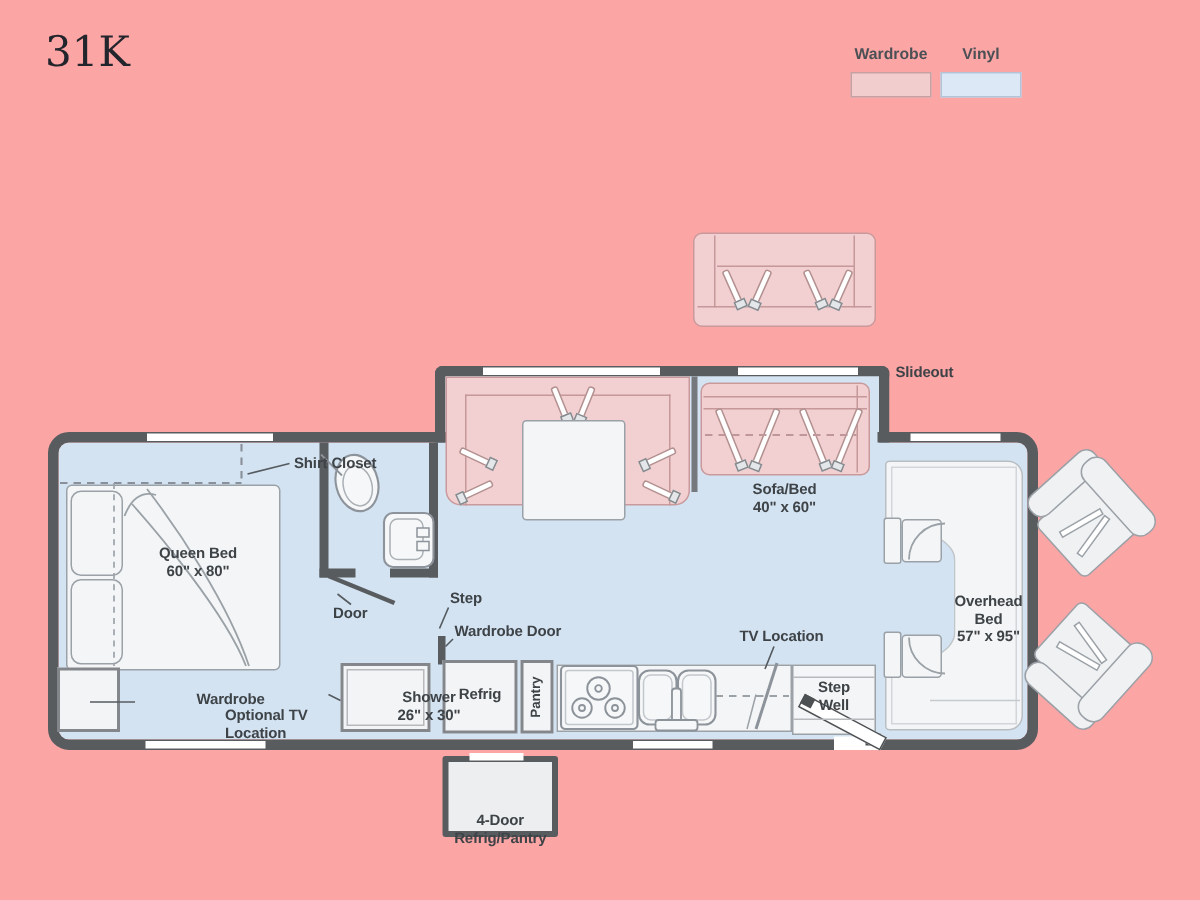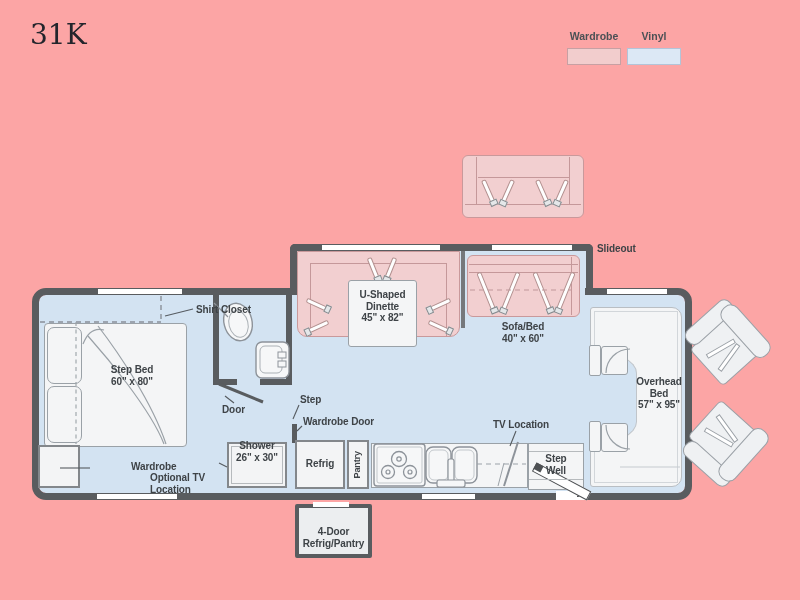--- a/index.html
+++ b/index.html
@@ -89,67 +89,62 @@
 
   <div class="pink" style="left:297px;top:251px;width:163px;height:86px;border-radius:0 0 10px 10px;"></div>
   <div class="abs" style="left:310px;top:263px;width:137px;height:74px;border:1px solid #c5989a;border-bottom:none;z-index:4;"></div>
   <div class="belt" style="left:371px;top:257px;height:24px;transform:rotate(-22deg);"></div>
   <div class="belt" style="left:388px;top:257px;height:24px;transform:rotate(22deg);"></div>
   <div class="belt" style="left:315px;top:293px;height:24px;transform:rotate(-65deg);"></div>
   <div class="belt" style="left:315px;top:315px;height:24px;transform:rotate(65deg);"></div>
   <div class="belt" style="left:437px;top:293px;height:24px;transform:rotate(65deg);"></div>
   <div class="belt" style="left:437px;top:315px;height:24px;transform:rotate(-65deg);"></div>
   <div class="lbox" style="left:348px;top:280px;width:69px;height:67px;border-radius:3px;z-index:5;"></div>
-  <div class="lbl ctr" style="left:348px;top:289px;width:69px;z-index:6;">
-    <span>U-Shaped</span>
-    <span>Dinette</span>
-    <span>45" x 82"</span>
-  </div>
   <div class="wall" style="left:461px;top:251px;width:4px;height:77px;background:#75787c;"></div>
 
   <div class="pink" style="left:467px;top:255px;width:113px;height:62px;border-radius:6px;"></div>
   <div class="pline" style="left:469px;top:264px;width:109px;height:1px;"></div>
   <div class="pline" style="left:469px;top:272px;width:109px;height:1px;"></div>
   <div class="pline" style="left:571px;top:257px;width:1px;height:58px;"></div>
   <div class="belt" style="left:484px;top:271px;height:42px;transform:rotate(-22deg);"></div>
   <div class="belt" style="left:508px;top:271px;height:42px;transform:rotate(22deg);"></div>
   <div class="belt" style="left:540px;top:271px;height:42px;transform:rotate(-22deg);"></div>
   <div class="belt" style="left:563px;top:271px;height:42px;transform:rotate(22deg);"></div>
   <div class="lbl ctr" style="left:483px;top:321px;width:80px;">
     <span>Sofa/Bed</span>
     <span>40" x 60"</span>
   </div>
 
   <div class="lbl" style="left:196px;top:304px;">Shirt Closet</div>
   <div class="lbox" style="left:44px;top:323px;width:143px;height:124px;border-radius:4px;"></div>
   <div class="lbox" style="left:47px;top:327px;width:35px;height:57px;border-radius:7px;"></div>
   <div class="lbox" style="left:47px;top:386px;width:35px;height:57px;border-radius:7px;"></div>
   <div class="lbl ctr" style="left:84px;top:364px;width:96px;">
-    <span>Step Bed</span>
+    <span>Queen Bed</span>
     <span>60" x 80"</span>
   </div>
   <div class="wbox" style="left:38px;top:445px;width:42px;height:43px;"></div>
   <div class="lbl" style="left:92px;top:461px;margin-left:39px;">Wardrobe</div>
 
   <div class="wall" style="left:213px;top:295px;width:6px;height:90px;"></div>
   <div class="wall" style="left:286px;top:295px;width:6px;height:90px;"></div>
   <div class="wall" style="left:213px;top:379px;width:24px;height:6px;"></div>
   <div class="wall" style="left:260px;top:379px;width:32px;height:6px;"></div>
   <div class="lbl" style="left:222px;top:404px;">Door</div>
   <div class="lbl" style="left:300px;top:394px;">Step</div>
   <div class="wall" style="left:292px;top:424px;width:5px;height:19px;"></div>
   <div class="lbl" style="left:303px;top:416px;">Wardrobe Door</div>
 
   <div class="lbl ctr" style="left:150px;top:472px;width:68px;text-align:left;">
     <span>Optional TV</span>
     <span>Location</span>
   </div>
   <div class="wbox" style="left:227px;top:442px;width:60px;height:46px;"></div>
   <div class="abs" style="left:231px;top:446px;width:52px;height:38px;border:1px solid #b6babd;z-index:5;"></div>
-  <div class="lbl ctr" style="left:227px;top:440px;width:60px;z-index:6;">
+  <div class="lbl ctr" style="left:227px;top:460px;width:60px;z-index:6;padding-left:29px;">
     <span>Shower</span>
     <span>26" x 30"</span>
   </div>
   <div class="wbox" style="left:295px;top:440px;width:50px;height:49px;"></div>
   <div class="lbl ctr" style="left:295px;top:458px;width:50px;z-index:6;">Refrig</div>
   <div class="wbox" style="left:347px;top:440px;width:22px;height:49px;"></div>
   <div class="lbl vertlbl" style="left:347px;top:440px;width:22px;height:49px;font-size:9px;">
     <span>Pantry</span>
   </div>
   <div class="lbox" style="left:371px;top:443px;width:157px;height:45px;z-index:3;"></div>
@@ -159,33 +154,33 @@
   <div class="abs" style="left:529px;top:479px;width:54px;height:1px;background:#b6babd;z-index:5;"></div>
   <div class="lbl ctr" style="left:528px;top:453px;width:56px;z-index:6;">
     <span>Step</span>
     <span>Well</span>
   </div>
   <div class="wall" style="left:577px;top:489px;width:10px;height:8px;background:#4e5154;"></div>
   <div class="door-leaf"></div>
 
   <div class="abs" style="left:295px;top:504px;width:77px;height:54px;background:#eceef0;border:4px solid #595c5f;border-radius:2px;z-index:4;"></div>
   <div class="win" style="left:313px;top:502px;width:36px;height:5px;z-index:5;"></div>
-  <div class="lbl ctr" style="left:295px;top:526px;width:77px;z-index:6;">
+  <div class="lbl ctr" style="left:295px;top:542px;width:77px;z-index:6;">
     <span>4-Door</span>
     <span>Refrig/Pantry</span>
   </div>
 
   <div class="lbox" style="left:590px;top:307px;width:92px;height:180px;border:1.2px solid #b9bec3;border-radius:3px 10px 10px 3px;z-index:3;"></div>
   <div class="abs" style="left:594px;top:311px;width:84px;height:172px;border:1px solid #d2d6da;z-index:3;"></div>
   <div class="notch"></div>
   <div class="lbox" style="left:589px;top:345px;width:12px;height:31px;border-radius:2px;z-index:5;"></div>
   <div class="lbox" style="left:601px;top:346px;width:27px;height:29px;border-radius:3px;z-index:5;"></div>
   <div class="lbox" style="left:589px;top:421px;width:12px;height:31px;border-radius:2px;z-index:5;"></div>
   <div class="lbox" style="left:601px;top:423px;width:27px;height:29px;border-radius:3px;z-index:5;"></div>
-  <div class="lbl ctr" style="left:627px;top:376px;width:64px;">
+  <div class="lbl ctr" style="left:627px;top:396px;width:64px;">
     <span>Overhead</span>
     <span>Bed</span>
     <span>57" x 95"</span>
   </div>
 
   <div class="chair" style="left:696px;top:310px;transform:rotate(-42deg);">
     <div class="ch-seat"></div>
     <div class="ch-arm"></div>
     <div class="ch-back"></div>
     <div class="ch-s" style="left:10px;top:28px;transform:rotate(12deg);"></div>

